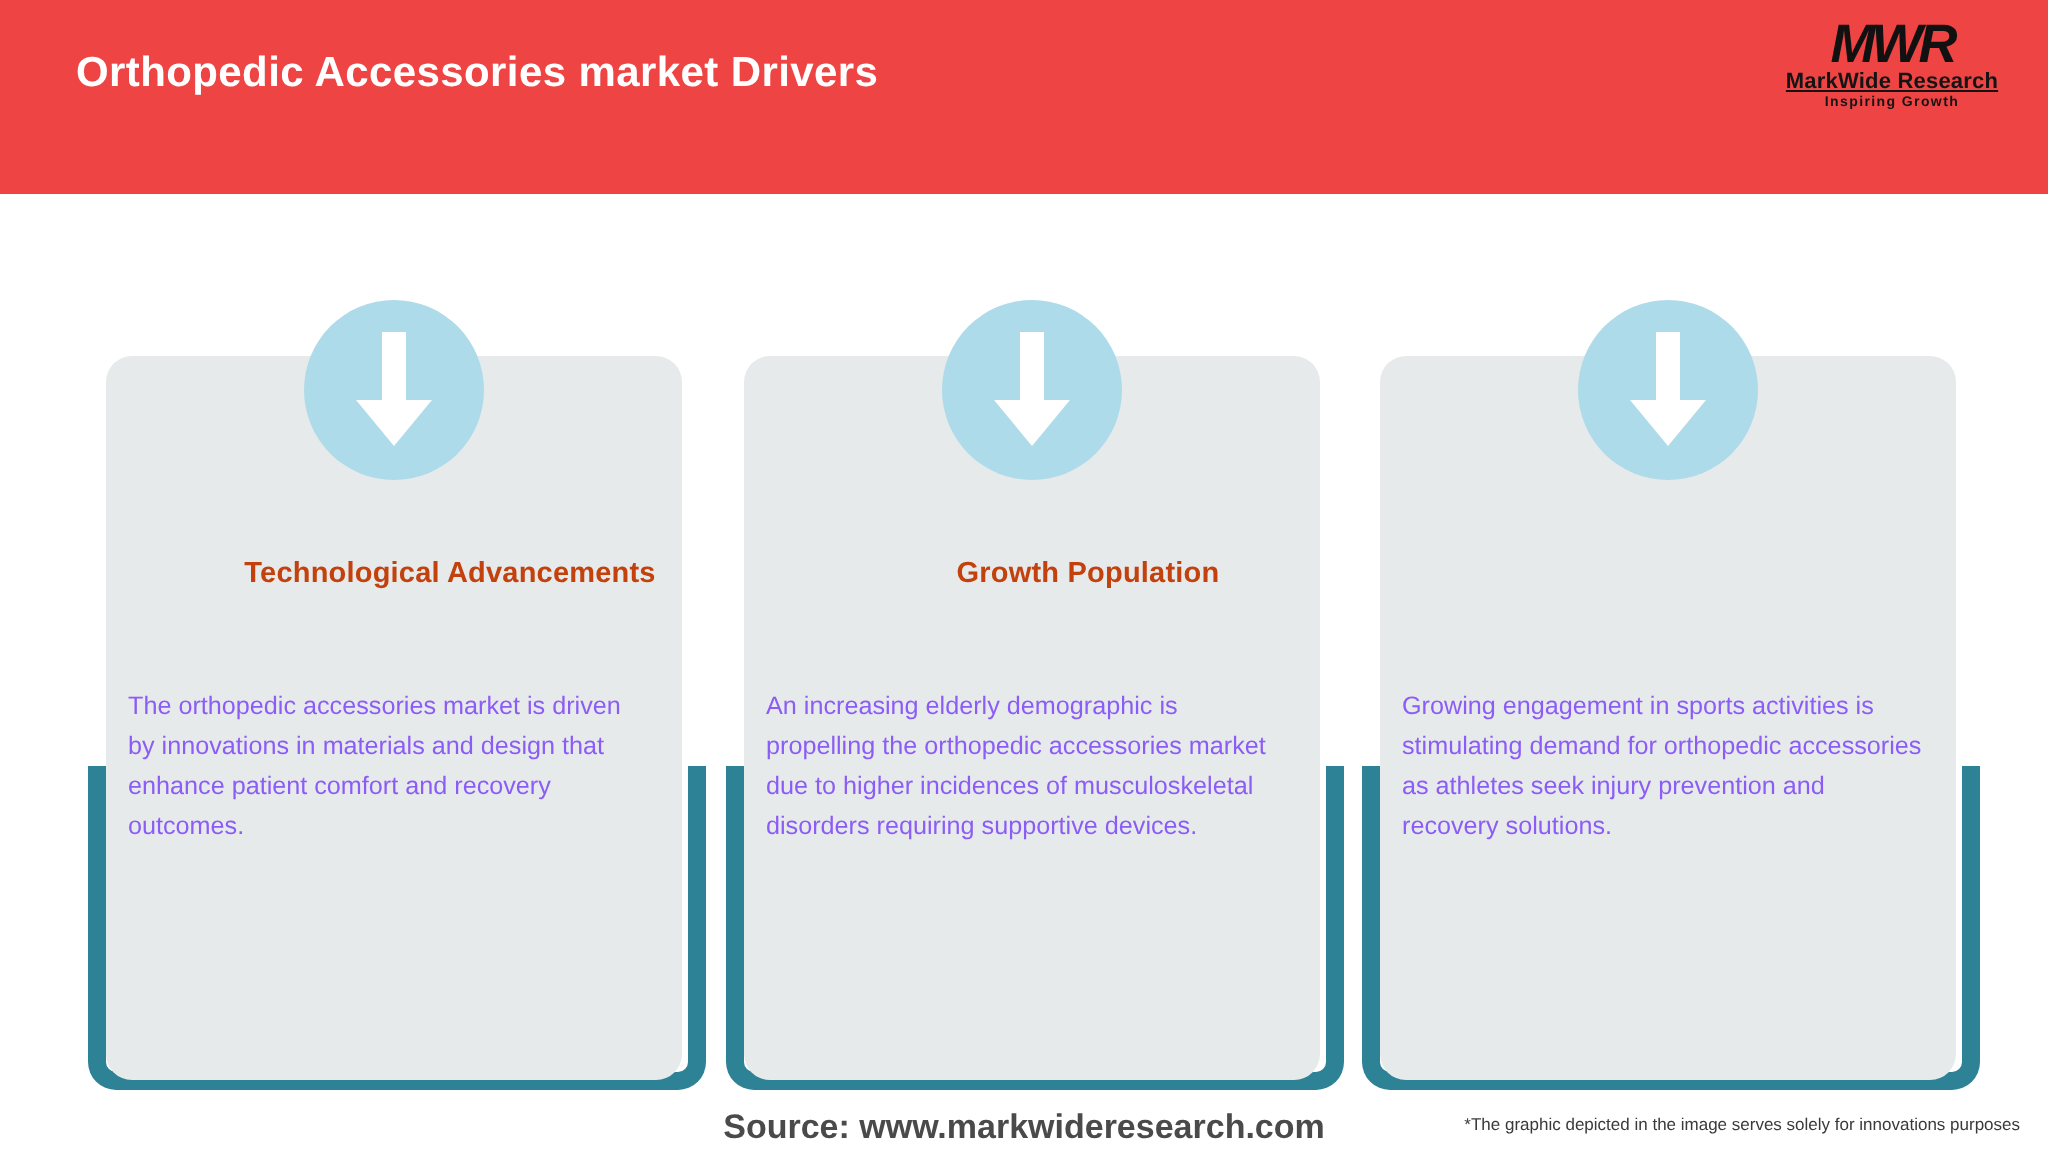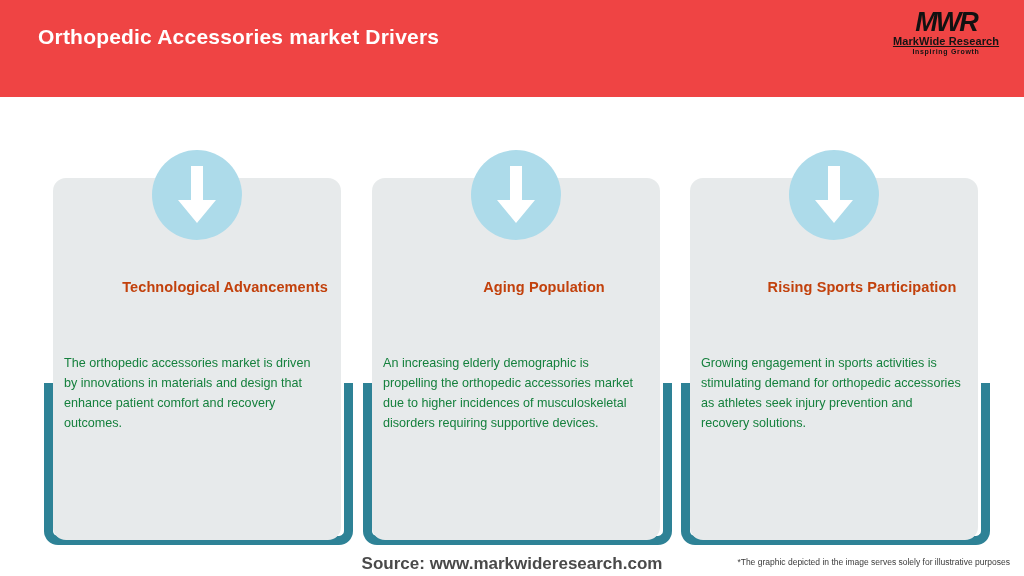--- a/index.html
+++ b/index.html
@@ -140,25 +140,25 @@
     font-size: 14.5px;
     font-weight: bold;
     color: #c2410c;
     letter-spacing: 0.1px;
     margin-left: 24px;
   }
 
   .card-body {
     position: absolute;
     left: 11px;
-    top: 175px;
+    top: 165px;
     width: 262px;
     font-size: 12.6px;
     line-height: 20px;
-    color: #15803d;
+    color: #8b5cf6;
   }
 
   
   .source {
     position: absolute;
     left: 0;
     top: 554px;
     width: 1024px;
     text-align: center;
     font-size: 17px;
@@ -200,41 +200,40 @@
       <div class="icon-circle">
         <svg width="40" height="58" viewBox="0 0 40 58" xmlns="http://www.w3.org/2000/svg">
           <path d="M14 0 H26 V34 H39 L20 57 L1 34 H14 Z" fill="#ffffff"></path>
         </svg>
       </div>
     </div>
 
     <div class="card-wrap c2">
       <div class="u-frame"></div>
       <div class="card">
-        <div class="card-title">Aging Population</div>
+        <div class="card-title">Growth Population</div>
         <div class="card-body">An increasing elderly demographic is propelling the orthopedic accessories market due to higher incidences of musculoskeletal disorders requiring supportive devices.</div>
       </div>
       <div class="icon-circle">
         <svg width="40" height="58" viewBox="0 0 40 58" xmlns="http://www.w3.org/2000/svg">
           <path d="M14 0 H26 V34 H39 L20 57 L1 34 H14 Z" fill="#ffffff"></path>
         </svg>
       </div>
     </div>
 
     <div class="card-wrap c3">
       <div class="u-frame"></div>
       <div class="card">
-        <div class="card-title">Rising Sports Participation</div>
         <div class="card-body">Growing engagement in sports activities is stimulating demand for orthopedic accessories as athletes seek injury prevention and recovery solutions.</div>
       </div>
       <div class="icon-circle">
         <svg width="40" height="58" viewBox="0 0 40 58" xmlns="http://www.w3.org/2000/svg">
           <path d="M14 0 H26 V34 H39 L20 57 L1 34 H14 Z" fill="#ffffff"></path>
         </svg>
       </div>
     </div>
 
   </div>
 
   <div class="source">Source: www.markwideresearch.com</div>
-  <div class="disclaimer">*The graphic depicted in the image serves solely for illustrative purposes</div>
+  <div class="disclaimer">*The graphic depicted in the image serves solely for innovations purposes</div>
 
 </div>
 
 </body></html>

